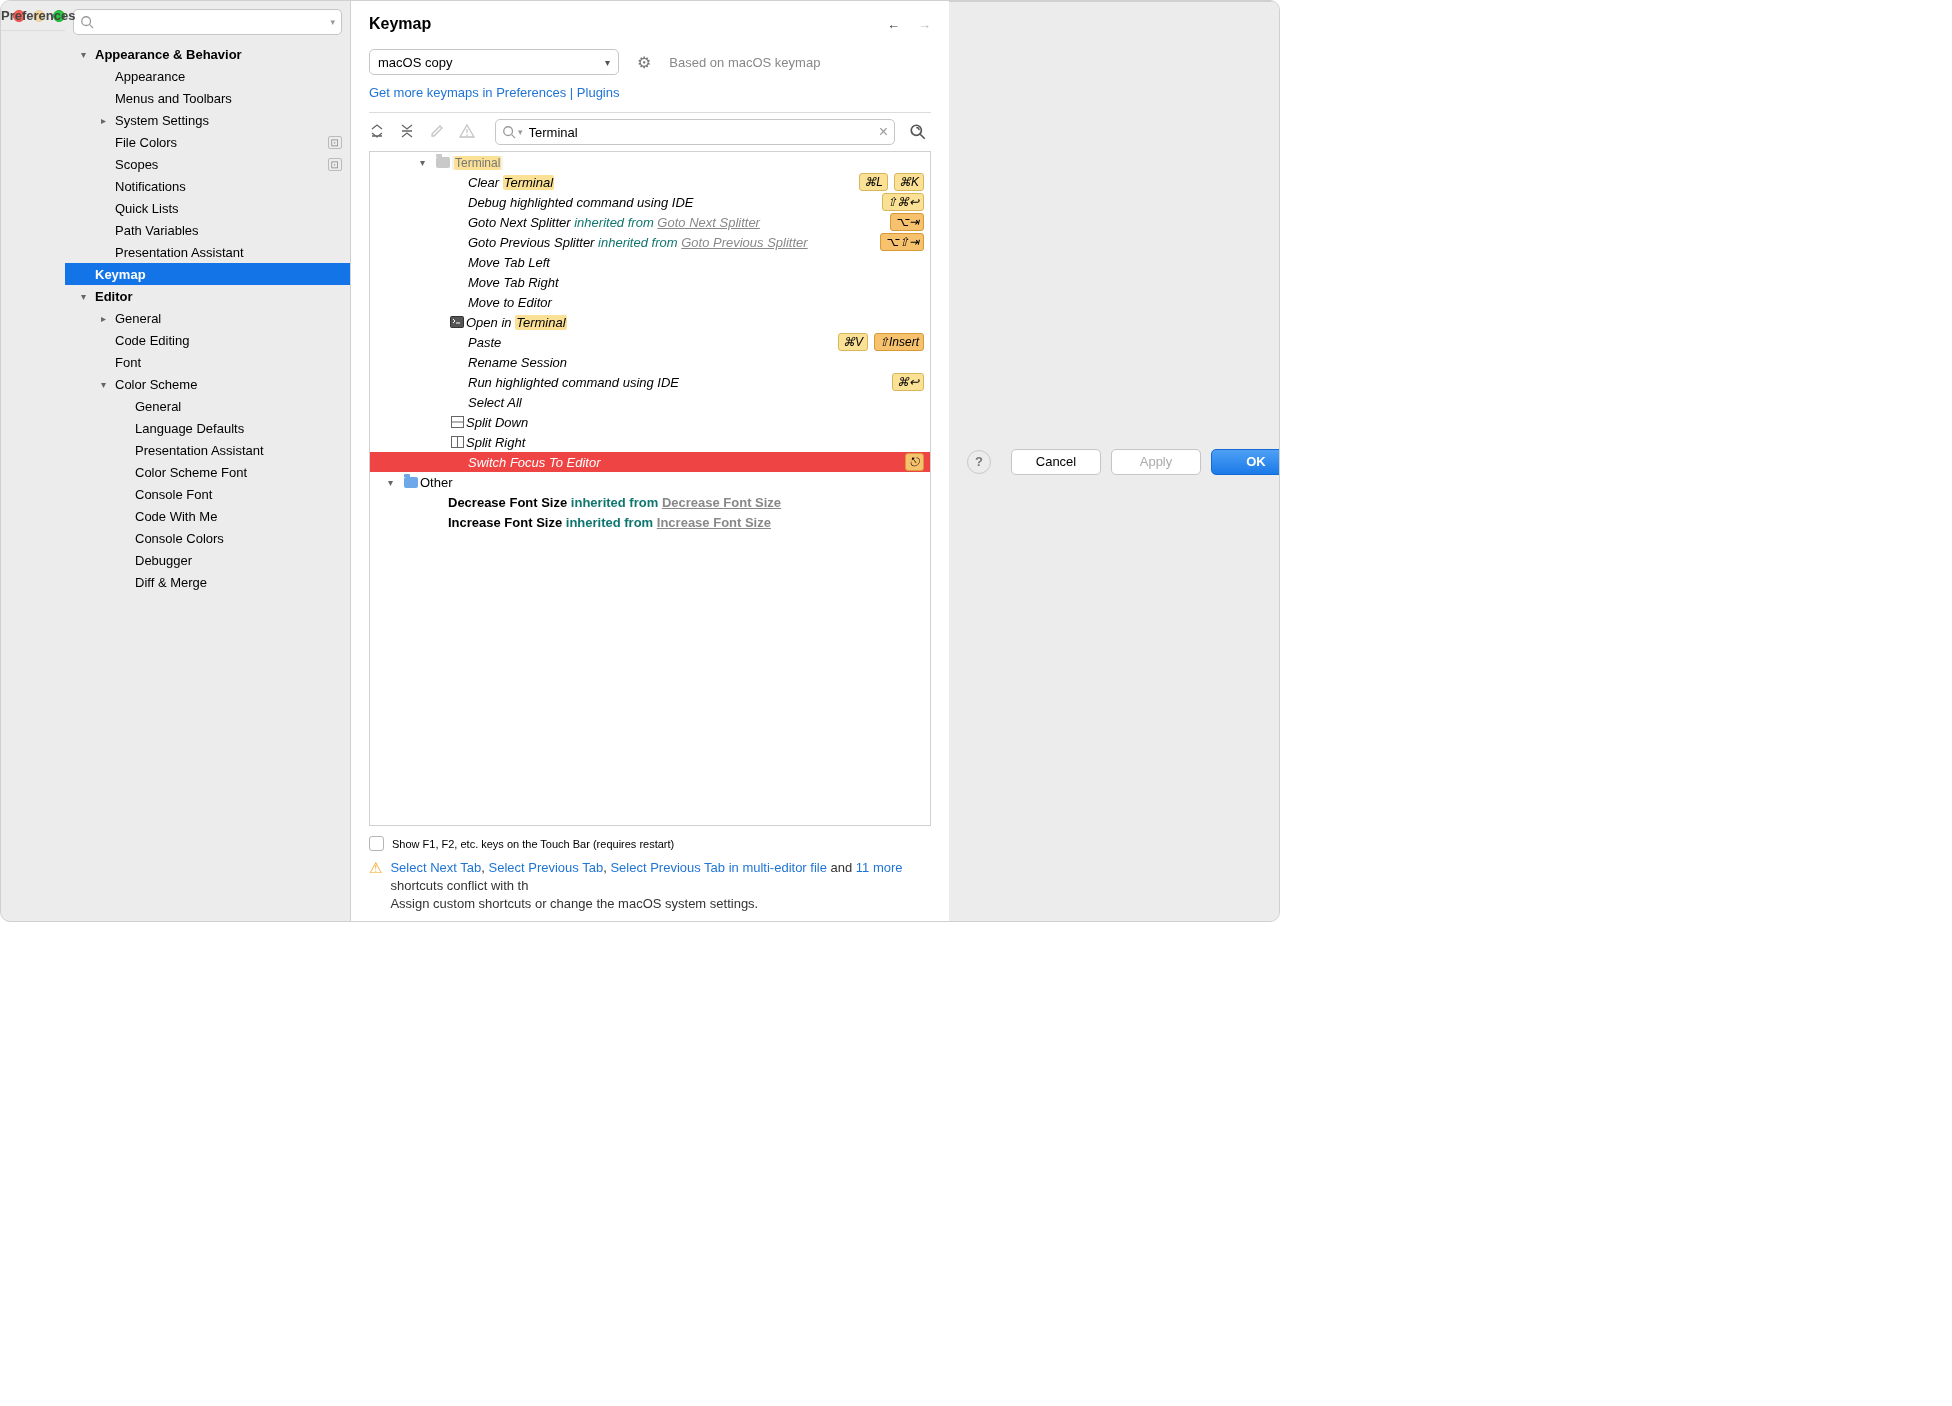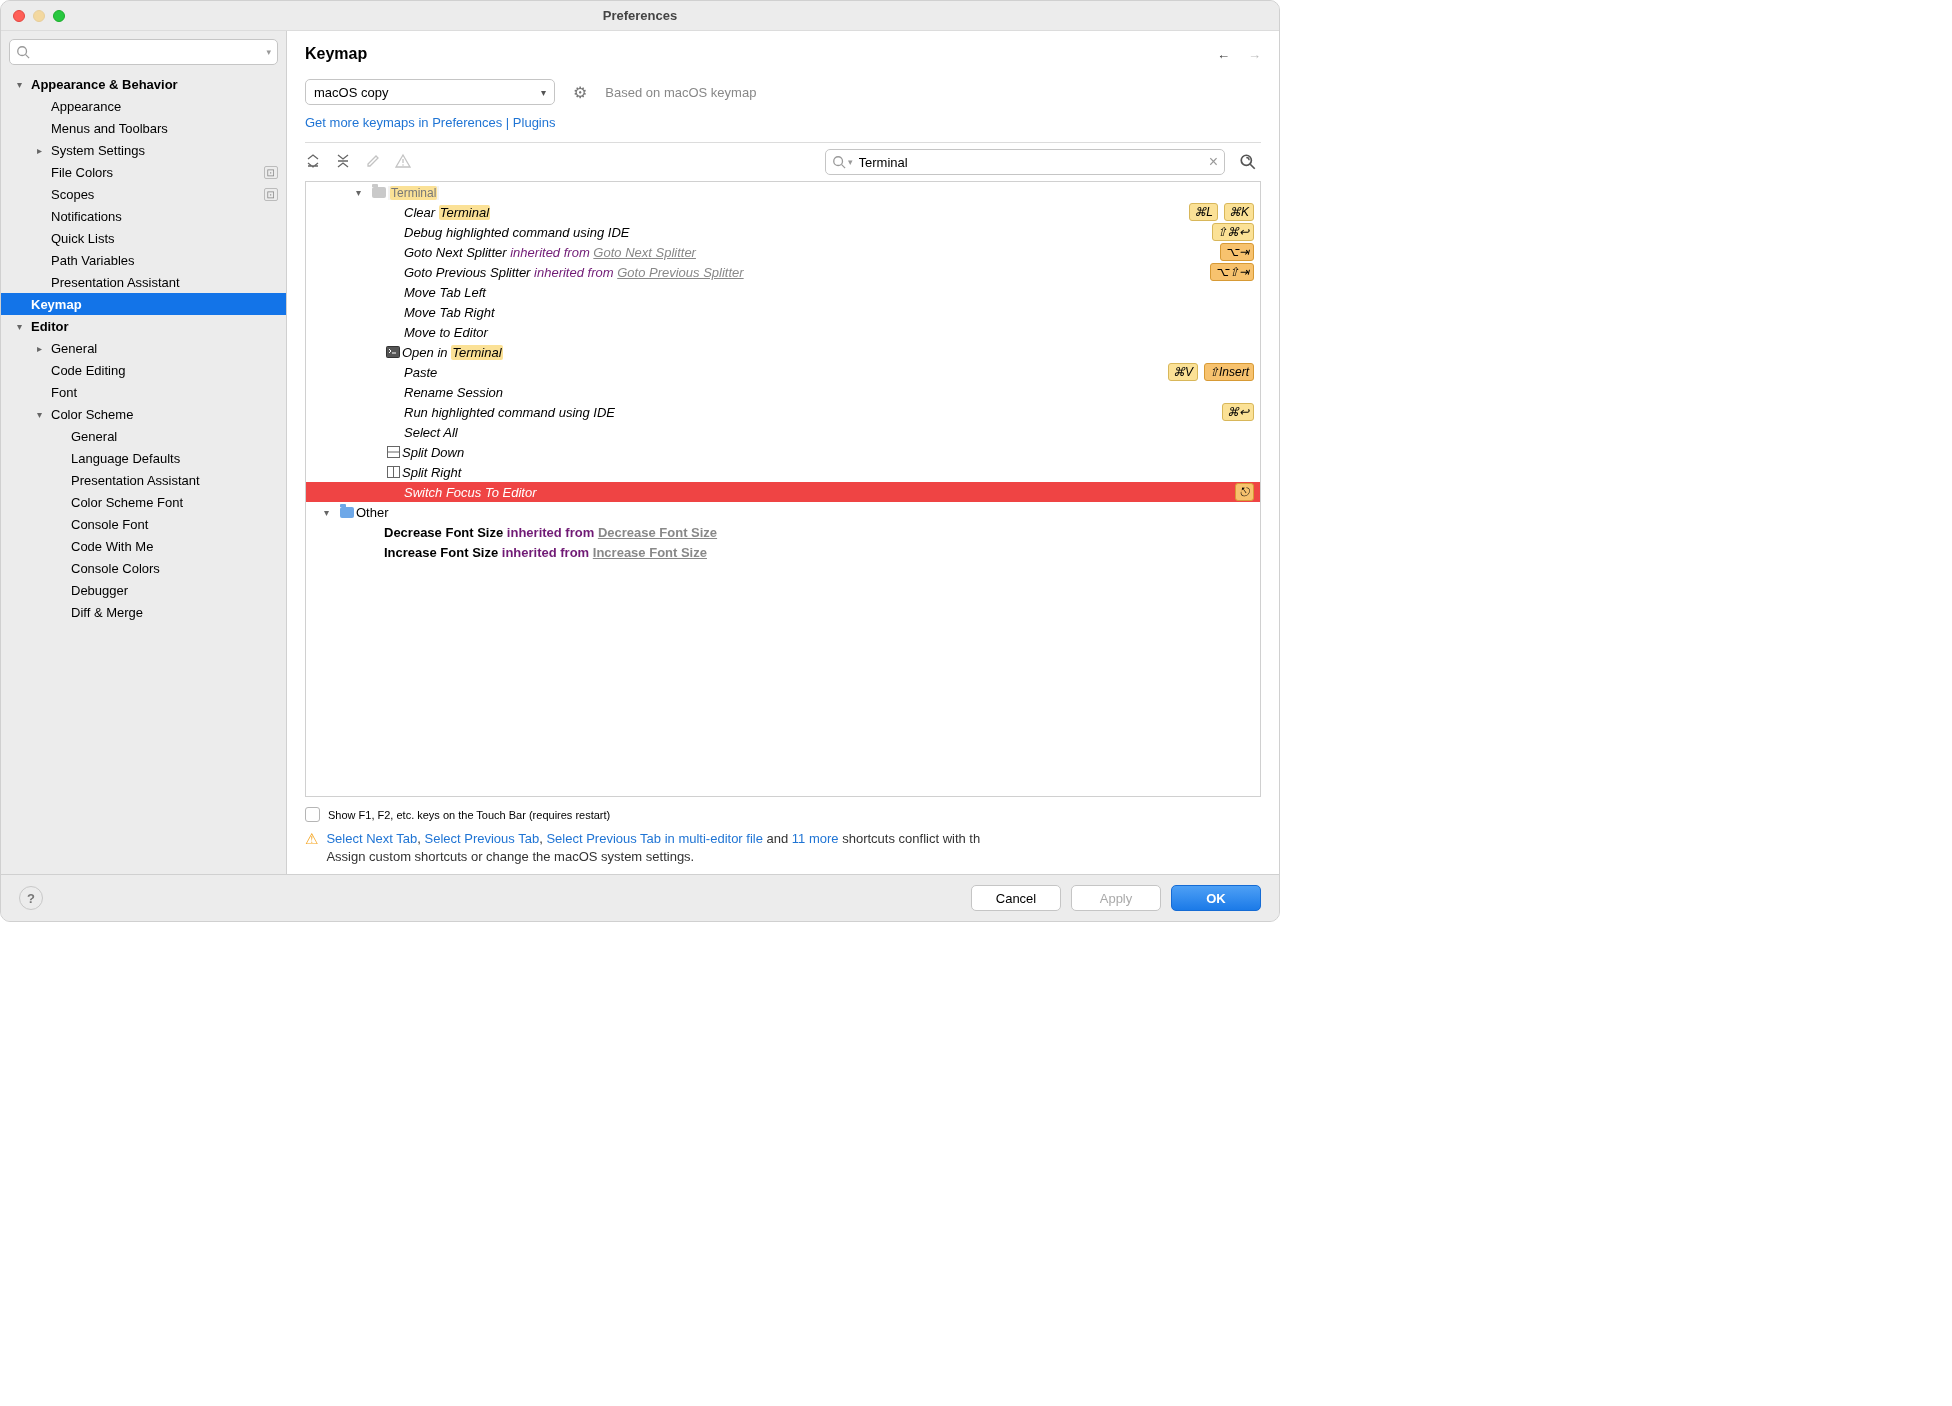--- a/index.html
+++ b/index.html
@@ -1,17 +1,17 @@
 <!DOCTYPE html>
 <html><head>
 <meta charset="utf-8">
 <style>
   * { box-sizing: border-box; margin: 0; padding: 0; }
   html, body { height: 100%; font-family: -apple-system, BlinkMacSystemFont, "Segoe UI", Helvetica, Arial, sans-serif; font-size: 13px; color: #000; background: #fff; }
-  .window { width: 1280px; height: 922px; border: 1px solid #d0d0d0; border-radius: 10px; overflow: hidden; display: flex; flex-direction: column; background: #ececec; }
+  .window { width: 1280px; height: 922px; border: 1px solid #d0d0d0; border-radius: 10px; overflow: hidden; display: flex; flex-direction: row; background: #ececec; }
   .titlebar { height: 30px; display: flex; align-items: center; position: relative; background: #ececec; border-bottom: 1px solid #dcdcdc; }
   .traffic { display: flex; gap: 8px; padding-left: 12px; }
   .dot { width: 12px; height: 12px; border-radius: 50%; }
   .dot.red { background: #ff5f57; border: 1px solid #e24640; }
   .dot.yellow { background: #febc2e; border: 1px solid #dfa023; opacity: 0.4; }
   .dot.green { background: #28c840; border: 1px solid #1dad2c; }
   .title { position: absolute; left: 0; right: 0; text-align: center; font-weight: 600; color: #444; }
   .body { flex: 1; display: flex; min-height: 0; }
 
   
@@ -58,21 +58,21 @@
   .keymap-list { flex: 1; border: 1px solid #d0d0d0; margin: 0 18px 0 18px; background: #fff; overflow: auto; font-size: 13px; }
   .kl-row { display: flex; align-items: center; height: 20px; padding-right: 6px; }
   .kl-row.groupTerminal { padding-left: 50px; }
   .kl-row.item { padding-left: 98px; font-style: italic; }
   .kl-row.groupOther { padding-left: 18px; }
   .kl-row.itemOther { padding-left: 78px; font-weight: bold; }
   .kl-row.selected { background: #ef4444; color: #fff; }
   .kl-row .arrow { width: 14px; color: #666; font-size: 10px; }
   .kl-row .ico { width: 18px; display:inline-flex; justify-content:center; color:#777; }
   .kl-row .text { white-space: nowrap; }
-  .kl-row .inherited { color: #701a75; }
+  .kl-row .inherited { color: #0f766e; }
   .kl-row .inhlink { color: #888; text-decoration: underline; }
   .kl-row .shortcuts { margin-left: auto; display: flex; gap: 6px; }
   .sc { background: #fbe196; border: 1px solid #d8b75a; border-radius: 3px; padding: 0 4px; font-size: 12px; line-height: 16px; font-family: -apple-system, sans-serif; color:#000; }
   .sc.orange { background: #f7c26e; border-color: #d79a35; }
   .hl { background: #fbe196; border-radius: 2px; padding: 0 1px; }
   .group-label { background: #f3f3f3; padding: 0 2px; color:#777; font-size:12px; }
 
   .below-list { padding: 6px 18px 0 18px; }
   .checkbox-row { display: flex; align-items: center; gap: 8px; font-size: 11px; padding: 4px 0; }
   .checkbox-box { width: 15px; height: 15px; border: 1px solid #b5b5b5; border-radius: 3px; background: #fff; }

